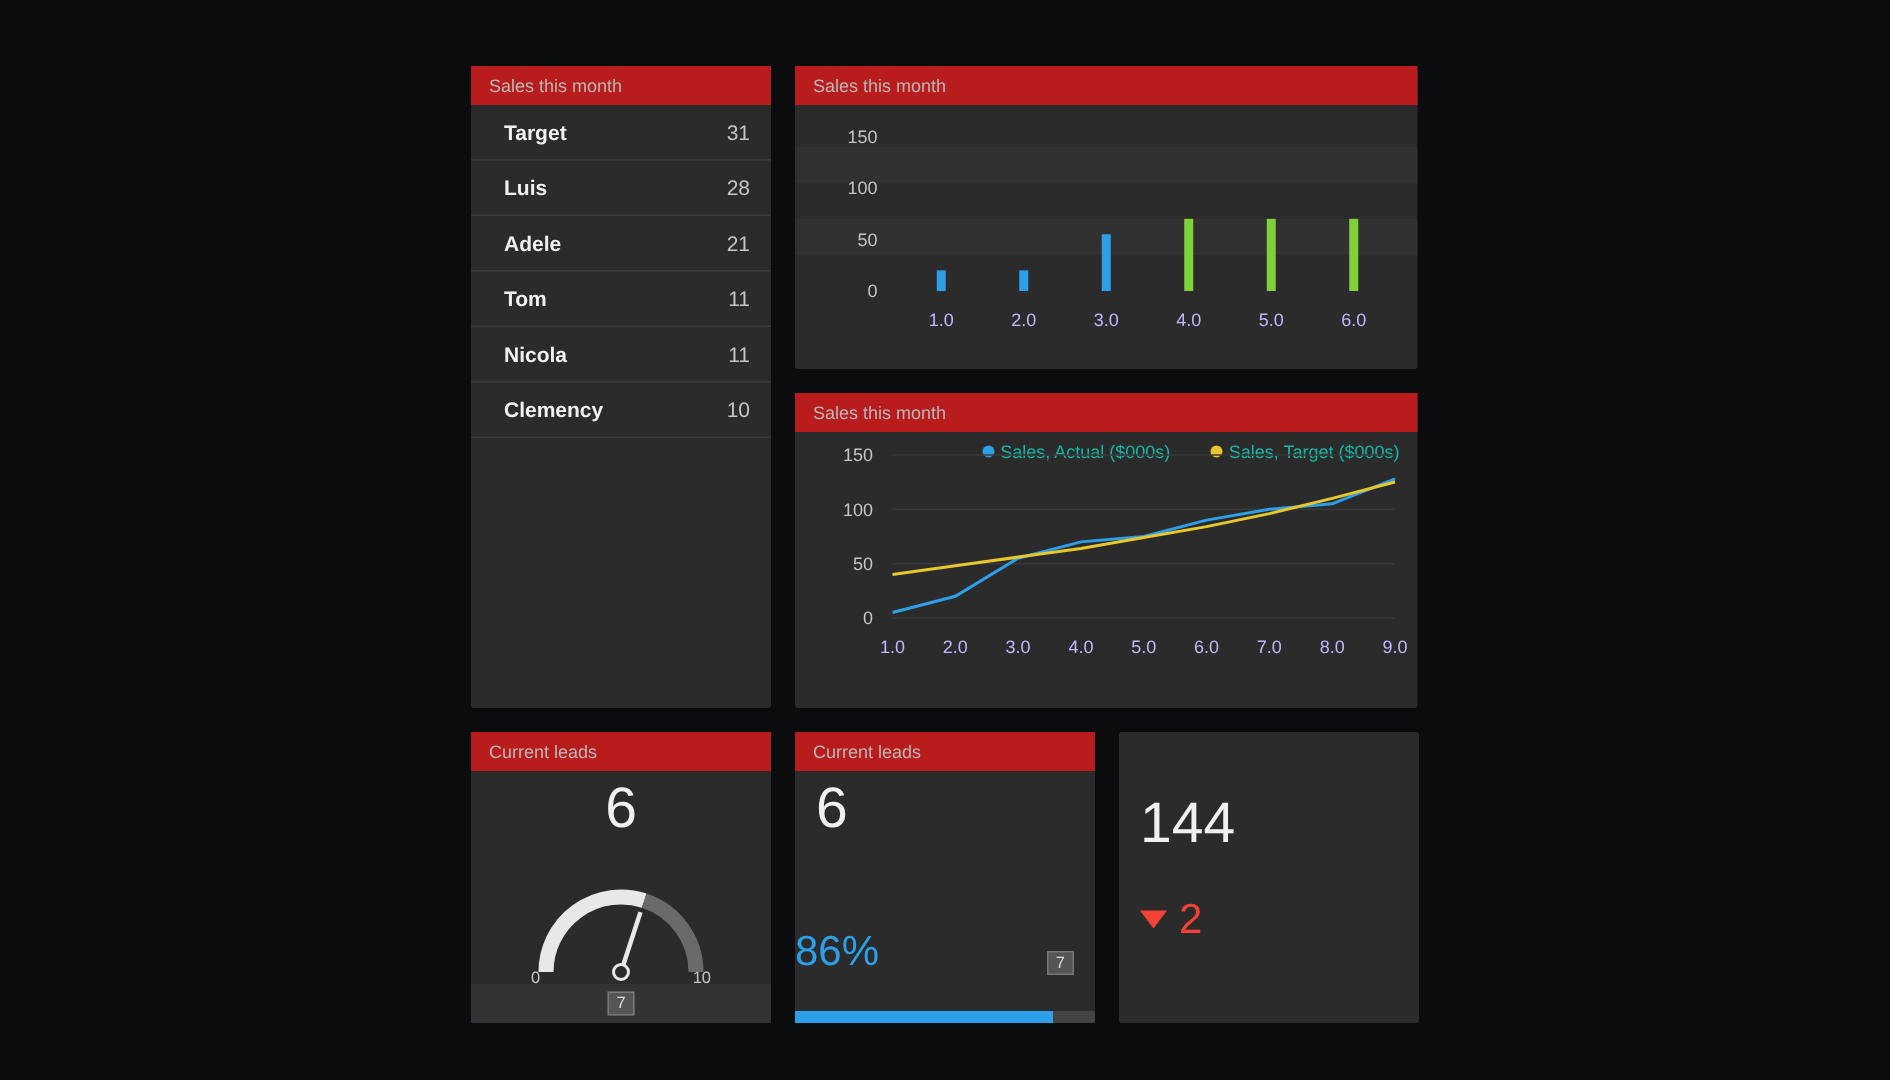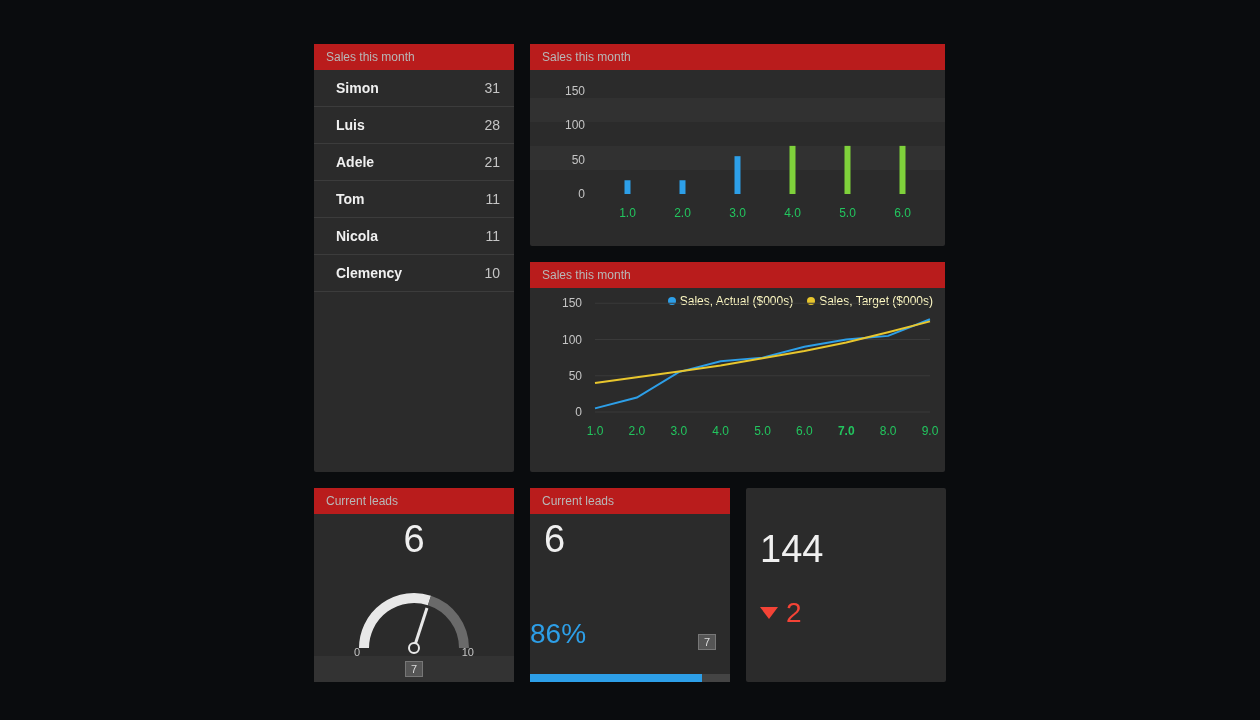--- a/index.html
+++ b/index.html
@@ -6,41 +6,41 @@
   .wrap{width:1260px;height:720px;position:relative;background:#0a0c0e;}
   .card{position:absolute;background:#2b2b2b;border-radius:2px;}
   .card-header{background:#b91c1c;padding:6px 12px;font-size:12px;color:#b8b8b8;}
   .card-footer{background:#333333;padding:4px 12px;font-size:11px;color:#9a9a9a;height:18px;display:flex;align-items:center;justify-content:flex-end;position:absolute;bottom:0;left:0;right:0;}
   
   .list-row{display:flex;justify-content:space-between;align-items:center;padding:10px 14px 10px 22px;border-bottom:1px solid #3c3c3c;font-size:14px;}
   .list-name{font-weight:600;color:#f0f0f0;}
   .list-val{color:#c5c5c5;}
   
   .ytick{position:absolute;font-size:12px;color:#c5c5c5;text-align:right;}
-  .xtick{position:absolute;font-size:12px;color:#22c55e;text-align:center;}
+  .xtick{position:absolute;font-size:12px;color:#c4b5fd;text-align:center;}
   
   .big{font-size:38px;font-weight:400;color:#f0f0f0;}
   .pct{font-size:28px;font-weight:400;color:#2d9fe8;}
   .down{color:#f44336;font-size:28px;display:flex;align-items:center;gap:8px;}
   .down-tri{width:0;height:0;border-left:9px solid transparent;border-right:9px solid transparent;border-top:12px solid #f44336;}
   .gauge-num{font-size:11px;color:#c5c5c5;position:absolute;}
   .badge{background:#555;color:#ddd;font-size:11px;padding:1px 5px;border:1px solid #777;}
-  .legend{font-size:12px;color:#fef9c3;display:flex;gap:14px;align-items:center;}
+  .legend{font-size:12px;color:#14b8a6;display:flex;gap:27px;align-items:center;}
   .dot{width:8px;height:8px;border-radius:50%;display:inline-block;margin-right:4px;}
   .hband{position:absolute;left:0;right:0;background:rgba(255,255,255,0.03);}
 </style>
 </head>
 <body>
 <div class="wrap">
 
 <div class="card" style="left:314px;top:44px;width:200px;height:428px;">
   <div class="card-header">Sales this month</div>
   <div id="list-body">
         <div class="list-row">
-          <span class="list-name">Simon</span>
+          <span class="list-name">Target</span>
           <span class="list-val">31</span>
         </div>
         <div class="list-row">
           <span class="list-name">Luis</span>
           <span class="list-val">28</span>
         </div>
         <div class="list-row">
           <span class="list-name">Adele</span>
           <span class="list-val">21</span>
         </div>
@@ -111,21 +111,21 @@
         <path d="M65 146.375 L106.875 135.5 L148.75 110.125 L190.625 99.25 L232.5 95.625 L274.375 84.75 L316.25 77.5 L358.125 73.875 L400 57.19999999999999 " fill="none" stroke="#2d9fe8" stroke-width="2"></path>
         <path d="M65 121 L106.875 115.2 L148.75 109.4 L190.625 103.6 L232.5 96.35 L274.375 89.1 L316.25 80.4 L358.125 70.25 L400 59.375 " fill="none" stroke="#e8c62d" stroke-width="2"></path>
       </svg>
   <div id="line-xticks">
         <div class="xtick" style="left: 50px; width: 30px; top: 162px;">1.0</div>
         <div class="xtick" style="left: 91.875px; width: 30px; top: 162px;">2.0</div>
         <div class="xtick" style="left: 133.75px; width: 30px; top: 162px;">3.0</div>
         <div class="xtick" style="left: 175.625px; width: 30px; top: 162px;">4.0</div>
         <div class="xtick" style="left: 217.5px; width: 30px; top: 162px;">5.0</div>
         <div class="xtick" style="left: 259.375px; width: 30px; top: 162px;">6.0</div>
-        <div class="xtick" style="left: 301.25px; width: 30px; top: 162px; font-weight: bold;">7.0</div>
+        <div class="xtick" style="left: 301.25px; width: 30px; top: 162px;">7.0</div>
         <div class="xtick" style="left: 343.125px; width: 30px; top: 162px;">8.0</div>
         <div class="xtick" style="left: 385px; width: 30px; top: 162px;">9.0</div>
       </div>
 </div>
 
 <div class="card" style="left:314px;top:488px;width:200px;height:194px;">
   <div class="card-header">Current leads</div>
   <div class="big" style="text-align:center;margin-top:4px;">6</div>
   <svg id="gauge-svg" width="200" height="100" style="position:absolute;top:80px;left:0;">
         <path d="M50 80 A 50 50 0 0 1 115.45084971874736 32.44717418524232" fill="none" stroke="#e8e8e8" stroke-width="10"></path>

